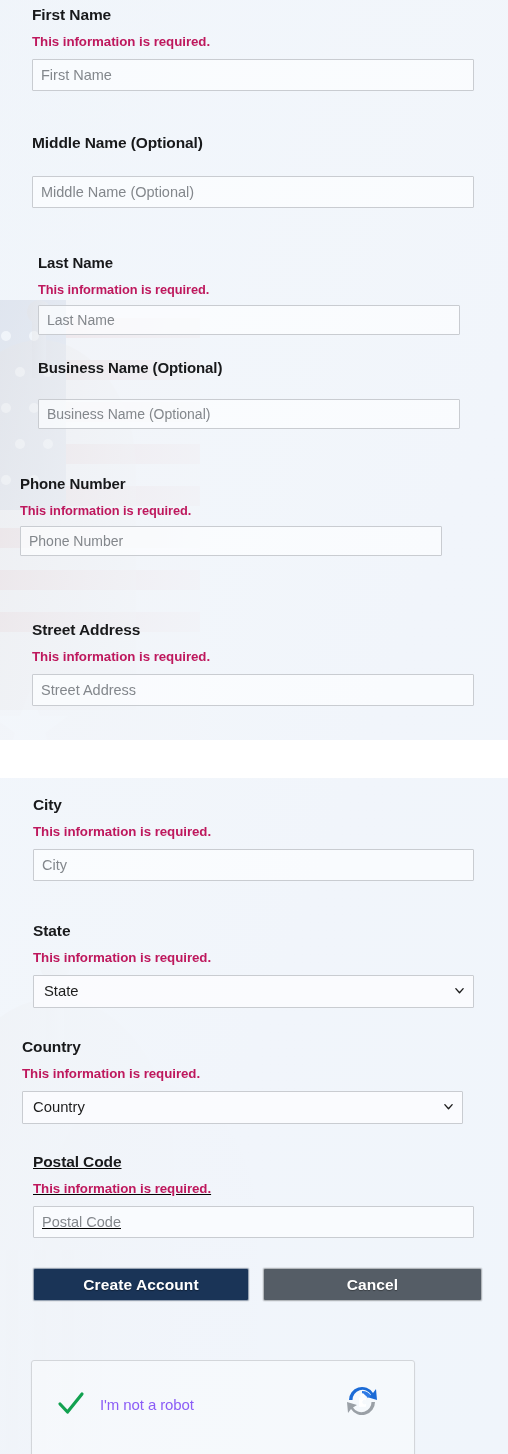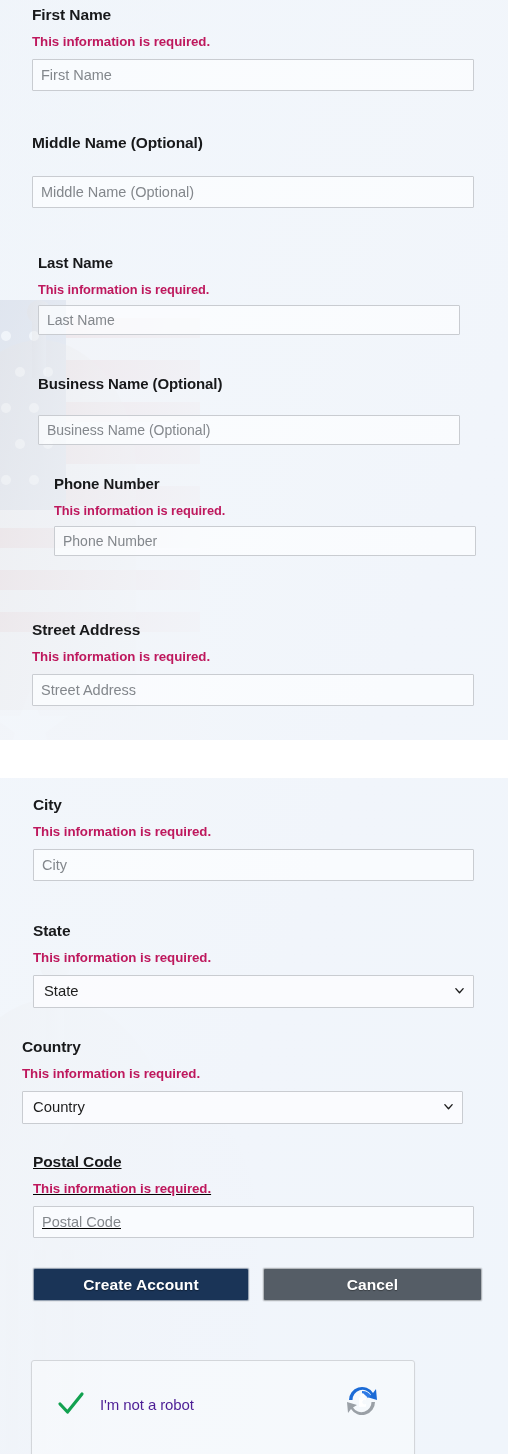--- a/index.html
+++ b/index.html
@@ -157,21 +157,21 @@
   .rc-check {
     position: absolute;
     left: 24px; top: 28px;
     width: 30px; height: 30px;
   }
   .rc-check svg { display: block; width: 30px; height: 30px; }
   .rc-text {
     position: absolute;
     left: 68px; top: 35px;
     font-size: 15px;
-    color: #4c1d95;
+    color: #8b5cf6;
     letter-spacing: -0.1px;
     white-space: nowrap;
   }
   .rc-logo {
     position: absolute;
     right: 30px; top: 18px;
     width: 44px; height: 44px;
   }
   .rc-logo svg { display: block; width: 44px; height: 44px; }
 
@@ -272,26 +272,26 @@
         <div class="f-label">Middle Name (Optional)</div>
         <input class="f-input" type="text" style="margin-top: 25px;" placeholder="Middle Name (Optional)">
       </div>
 
       <div class="field abs" style="left:38px; top:255px; width:422px;">
         <div class="f-label" style="font-size:15px;">Last Name</div>
         <div class="f-error" style="margin-top:11px; font-size:12.8px;">This information is required.</div>
         <input class="f-input" type="text" style="margin-top: 8px; height: 30px; font-size: 14px;" placeholder="Last Name">
       </div>
 
-      <div class="field abs" style="left:38px; top:376px; width:422px;">
+      <div class="field abs" style="left:38px; top:360px; width:422px;">
         <div class="f-label" style="font-size:15px;">Business Name (Optional)</div>
         <input class="f-input" type="text" style="margin-top: 22px; height: 30px; font-size: 14px;" placeholder="Business Name (Optional)">
       </div>
 
-      <div class="field abs" style="left:54px; top:476px; width:422px;">
+      <div class="field abs" style="left:20px; top:476px; width:422px;">
         <div class="f-label" style="font-size:15px;">Phone Number</div>
         <div class="f-error" style="margin-top:11px; font-size:12.8px;">This information is required.</div>
         <input class="f-input" type="tel" style="margin-top: 8px; height: 30px; font-size: 14px;" placeholder="Phone Number">
       </div>
 
       <div class="field abs" style="left:32px; top:621px; width:442px;">
         <div class="f-label">Street Address</div>
         <div class="f-error" style="margin-top:12px;">This information is required.</div>
         <input class="f-input" type="text" style="margin-top: 9px;" placeholder="Street Address">
       </div>

